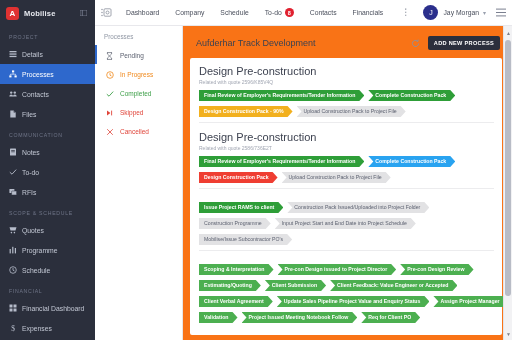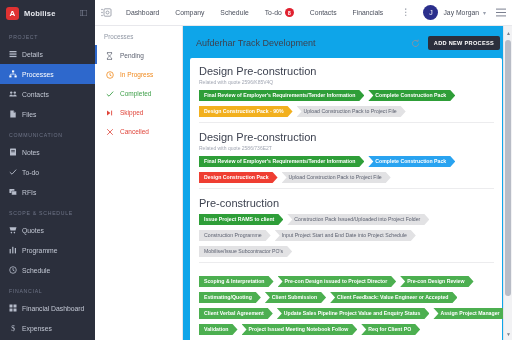--- a/index.html
+++ b/index.html
@@ -107,21 +107,21 @@
   }
   .filter-ico { width: 9px; flex: 0 0 9px; display: flex; align-items: center; }
   .filter-label { margin-left: 5px; white-space: nowrap; }
   .accent-bar {
     position: absolute; left: 0; top: 19px; width: 2px; height: 19px;
     background: #2e68cc;
   }
 
   
   .main {
-    flex: 1; background: #0ea5e9; min-width: 0;
+    flex: 1; background: #f97316; min-width: 0;
     position: relative; overflow: hidden;
   }
   .main-inner { padding: 6px 10px 0 7px; height: 314px; overflow: hidden; }
 
   .page-head {
     display: flex; align-items: center;
     padding: 4px 2px 8px 6px;
   }
   .page-title { font-size: 9px; color: #3d4250; flex: 1; }
   .refresh-ico { color: #8b91a0; margin-right: 8px; display:flex; cursor:pointer;}
@@ -453,21 +453,20 @@
                 <div class="chev darkgreen">Final Review of Employer's Requirements/Tender Information</div>
                 <div class="chev blue">Complete Construction Pack</div>
               </div>
               <div class="chev-row">
                 <div class="chev red">Design Construction Pack</div>
                 <div class="chev grey">Upload Construction Pack to Project File</div>
               </div>
             </div>
 
             <div class="sect">
-              <div class="sect-title">Pre-construction</div>
               <div class="chev-row">
                 <div class="chev darkgreen">Issue Project RAMS to client</div>
                 <div class="chev grey">Construction Pack Issued/Uploaded into Project Folder</div>
               </div>
               <div class="chev-row">
                 <div class="chev grey">Construction Programme</div>
                 <div class="chev grey">Input Project Start and End Date into Project Schedule</div>
               </div>
               <div class="chev-row">
                 <div class="chev grey">Mobilise/Issue Subcontractor PO's</div>

